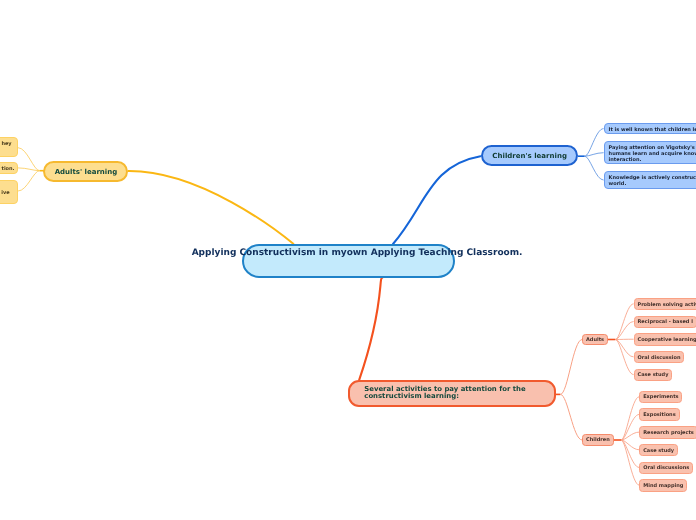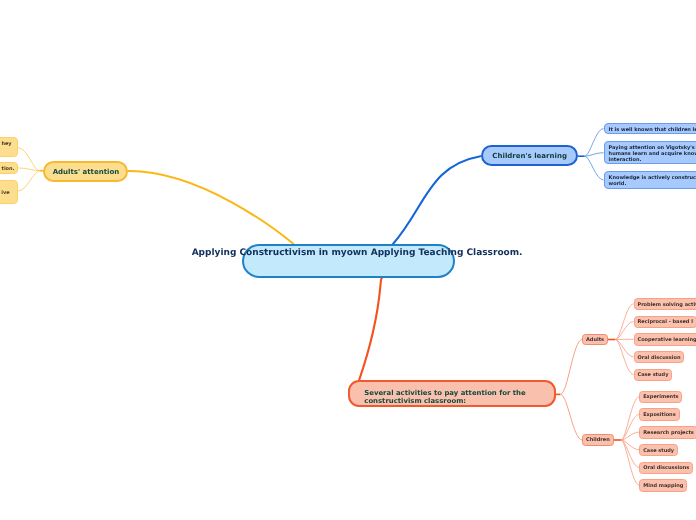--- a/index.html
+++ b/index.html
@@ -72,31 +72,31 @@
   <path d="M 382.3,277.6 C 378.6,277.2 384.2,307.2 359.2,379.8" stroke="#f4511e" stroke-width="2.1" stroke-linecap="round"></path>
 </svg>
 
 <div class="node central" style="left:242px;top:244px;width:213px;height:34px;
             align-items:flex-start;justify-content:center;padding-left:17.2px;padding-top:3.4px;">
   <span class="ln">Applying Constructivism in my</span>
   <span class="ln">own Applying Teaching Classroom.</span>
 </div>
 
 <div class="node b-yellow" style="left:43.4px;top:161px;width:85.1px;height:20.5px;justify-content:center;padding-top:1.5px;">
-  <span class="ln">Adults' attention</span>
+  <span class="ln">Adults' learning</span>
 </div>
 
 <div class="node b-blue" style="left:481px;top:145.4px;width:97.3px;height:20.4px;justify-content:center;">
   <span class="ln">Children's learning</span>
 </div>
 
 <div class="node b-salmon" style="left:348.3px;top:380.3px;width:207.7px;height:26.6px;flex-direction:column;
-            align-items:flex-start;justify-content:flex-end;padding-left:14px;padding-top:3.4px;">
+            align-items:flex-start;justify-content:flex-start;padding-left:14px;padding-top:3.4px;">
   <span class="ln">Several activities to pay attention for the</span>
-  <span class="ln">constructivism classroom:</span>
+  <span class="ln">constructivism learning:</span>
 </div>
 
 <div class="node mid-salmon" style="left:582.2px;top:333.7px;width:25.7px;height:11.7px;justify-content:center;padding-top:1px;">
   <span class="ln">Adults</span>
 </div>
 <div class="node mid-salmon" style="left:582.2px;top:434.2px;width:31.4px;height:11.6px;justify-content:center;padding-top:1px;">
   <span class="ln">Children</span>
 </div>
 
 <div class="node l-yellow" style="left: -44px; top: 137.4px; height: 19.2px; padding-left: 0px; padding-right: 5.4px; padding-top: 2.6px; width: 62px; justify-content: flex-end; align-items: flex-start;"><span class="ln">hey</span></div>

